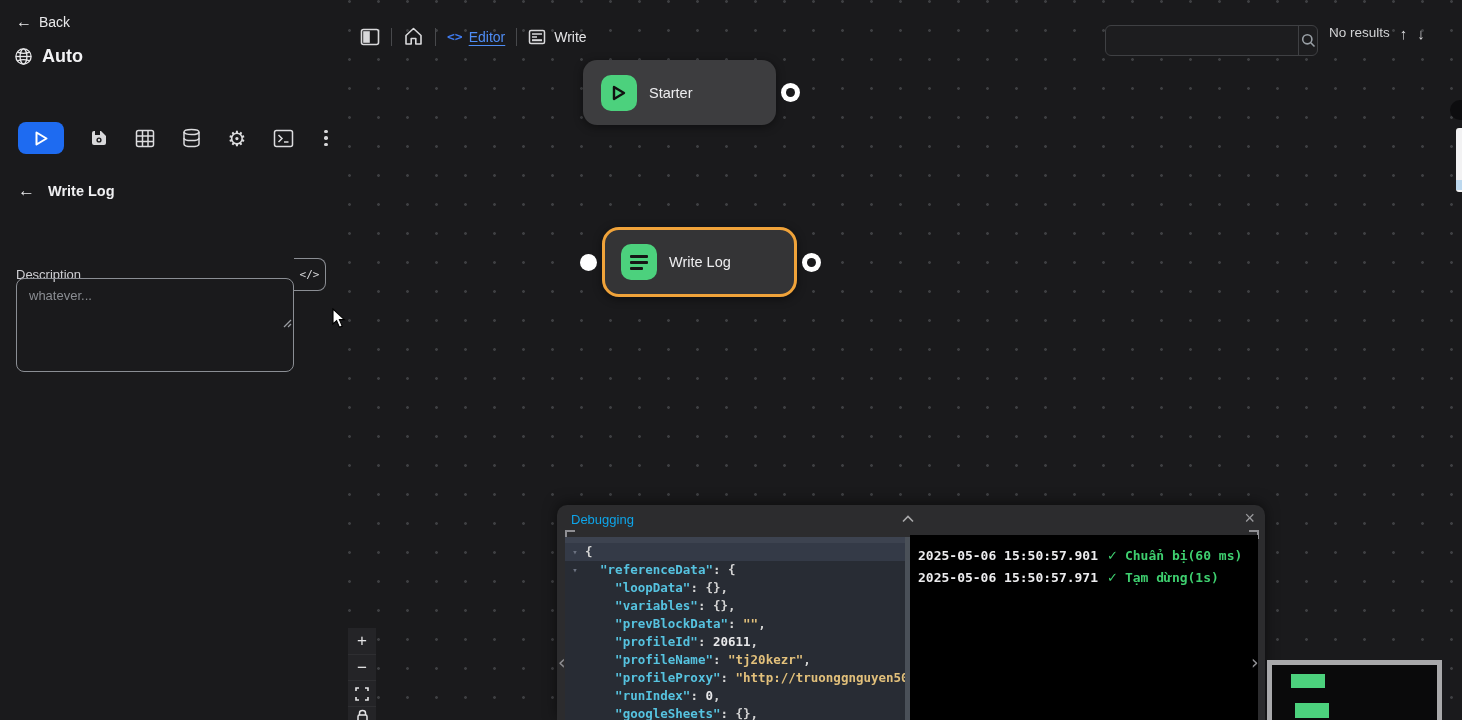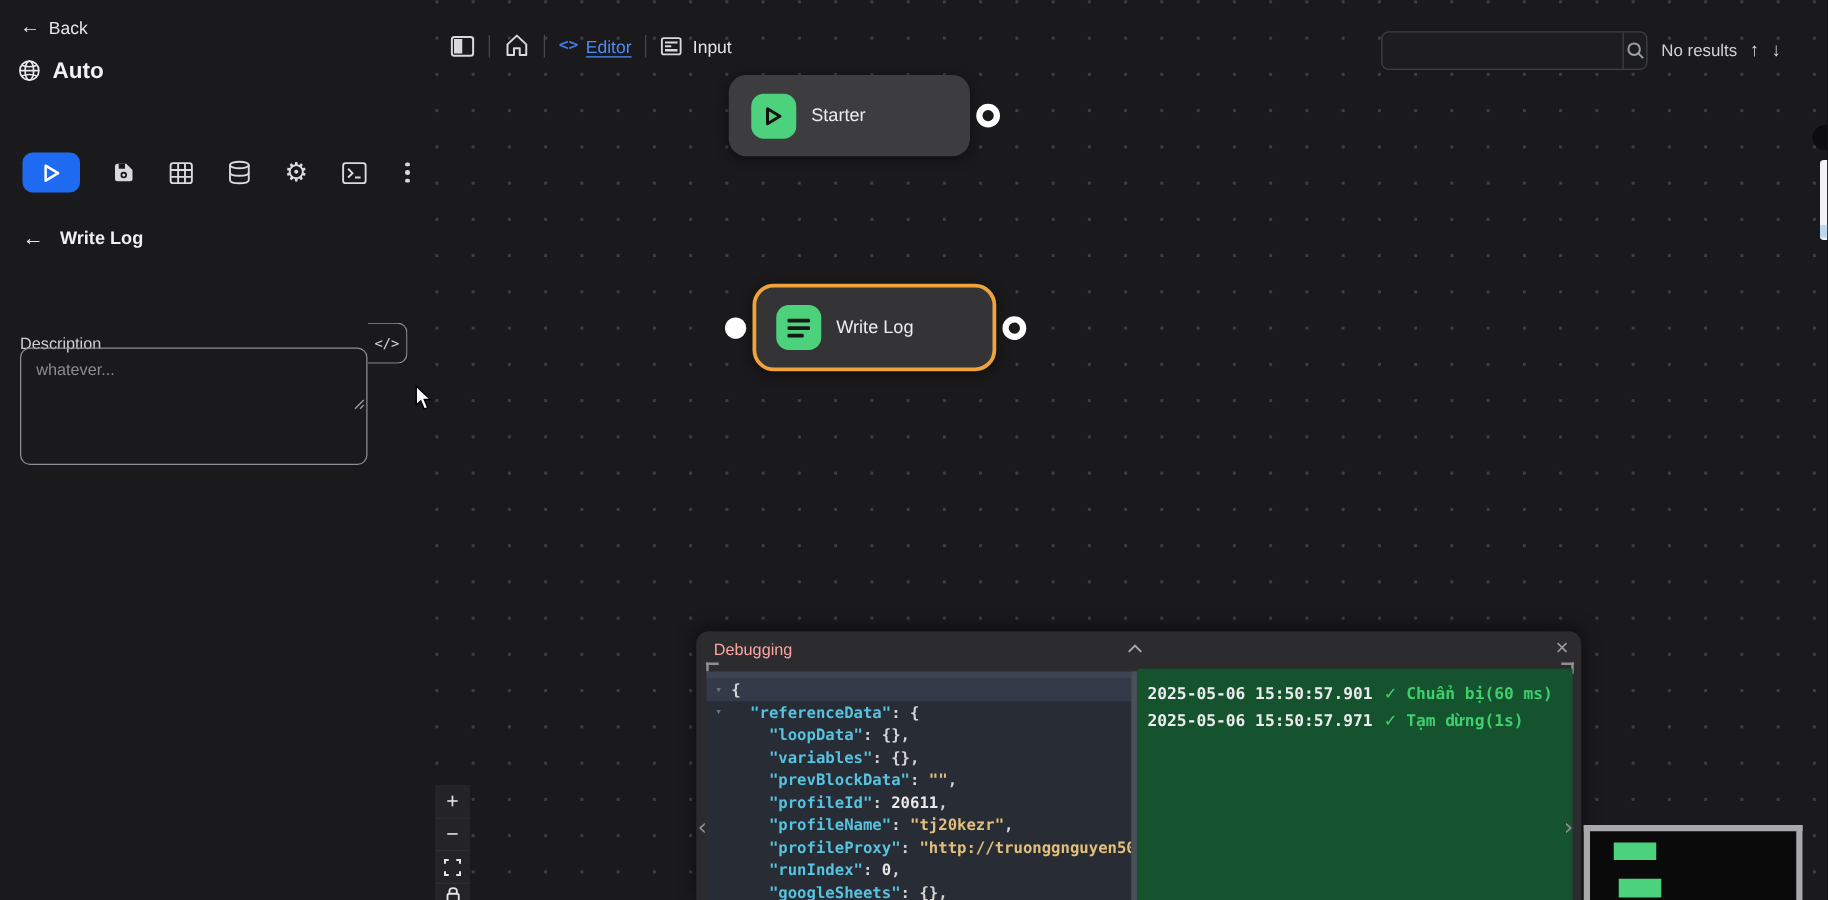--- a/index.html
+++ b/index.html
@@ -56,58 +56,58 @@
   
   .top-tools { position:absolute; left:360px; top:26px; display:flex; align-items:center; gap:11px; z-index:4; }
   .vsep { width:1px; height:18px; background:#48494c; }
   .tool-ic { display:flex; align-items:center; justify-content:center; color:#e3e3e5; cursor:pointer; }
   .editor-link { display:flex; align-items:center; gap:6px; cursor:pointer; }
   .editor-link .glyph { color:#3f7bf0; font-weight:bold; font-size:13px; font-family:"DejaVu Sans Mono",monospace; }
   .editor-link .lbl { color:#4f8df5; font-size:14px; text-decoration:underline; text-underline-offset:3px; }
   .input-tab { display:flex; align-items:center; gap:8px; cursor:pointer; }
   .input-tab .lbl { color:#e4e4e6; font-size:14px; }
   
-  .search-wrap { position:absolute; left:1105px; top:25px; display:flex; align-items:center; z-index:4; }
+  .search-wrap { position:absolute; left:1105px; top:25px; display:flex; z-index:4; }
   .search-box { width:213px; height:31px; border:1px solid #3f4043; border-radius:6px; display:flex; align-items:stretch; background:#1d1d1f; }
   .search-box input { flex:1; background:transparent; border:none; outline:none; color:#e6e6e8; font-size:13px; padding:0 8px; font-family:"Liberation Sans",sans-serif; }
   .search-btn { width:28px; border-left:1px solid #3f4043; display:flex; align-items:center; justify-content:center; color:#9aa0a6; cursor:pointer; }
   .results-text { margin-left:11px; font-size:13.5px; color:#d2d3d5; white-space:nowrap; }
   .nav-arrow { margin-left:10px; font-size:15px; color:#d9d9db; cursor:pointer; }
   
   .node { position:absolute; border-radius:14px; background:#3d3d3f; box-shadow:0 2px 10px rgba(0,0,0,.45); display:flex; align-items:center; z-index:3; cursor:pointer; }
   .node-starter { left:583px; top:60px; width:193px; height:65px; }
   .node-writelog { left:602px; top:227px; width:195px; height:70px; background:#343436; border:3px solid #f0a33a; border-radius:17px; }
   .node-icon { width:36px; height:36px; border-radius:10px; background:#4cd17d; margin-left:18px; display:flex; align-items:center; justify-content:center; flex-direction:column; gap:3px; }
   .node-label { margin-left:12px; font-size:14.5px; font-weight:normal; color:#ededef; }
   .wl-bar { height:3px; background:#161616; border-radius:1px; }
   .port { position:absolute; border-radius:50%; z-index:4; }
   .port-ring { width:19px; height:19px; background:#fff; }
   .port-ring::after { content:""; position:absolute; left:5px; top:5px; width:9px; height:9px; border-radius:50%; background:#1a1a1c; }
   .port-solid { width:17px; height:17px; background:#fff; }
   
   #debug { position:absolute; left:557px; top:505px; width:708px; height:215px; background:#2c2c2e; border-radius:10px 10px 0 0; box-shadow:0 -2px 14px rgba(0,0,0,.5); z-index:6; }
   .debug-header { position:relative; height:31px; }
-  .debug-title { position:absolute; left:14px; top:7px; font-size:13px; color:#fca5a5; }
+  .debug-title { position:absolute; left:14px; top:7px; font-size:13px; color:#0ea5e9; }
   .debug-collapse { position:absolute; left:345px; top:10px; color:#a9a9ab; cursor:pointer; }
   .debug-close { position:absolute; right:10px; top:3px; font-size:18px; color:#9a9a9d; cursor:pointer; line-height:1.2; }
   .corner { position:absolute; width:10px; height:9px; }
   .corner-tl { left:8px; top:25px; border-left:2px solid #8f8f93; border-top:2px solid #8f8f93; }
   .corner-tr { right:6px; top:25px; border-right:2px solid #8f8f93; border-top:2px solid #8f8f93; }
   .debug-editor { position:absolute; left:8px; top:32px; width:340px; bottom:0; background:#282c34; overflow:hidden; }
   .editor-topstrip { height:6px; background:#3d4350; }
   .code-line { display:flex; height:18px; line-height:18px; font-family:"DejaVu Sans Mono",monospace; font-size:12.5px; font-weight:bold; white-space:pre; color:#d4d4d4; }
   .code-line.active { background:#343a47; }
   .gutter { width:20px; text-align:center; color:#6b7280; font-size:9px; flex:0 0 20px; }
   .indent { white-space:pre; }
   .tok-key { color:#56c3e0; }
   .tok-str { color:#e2c07b; }
   .tok-num { color:#e8e8ea; }
   .tok-punc { color:#d4d4d4; }
   .editor-scrollbar { position:absolute; left:348px; top:32px; width:5px; bottom:0; background:#4a5058; }
-  .debug-console { position:absolute; left:353px; top:30px; right:7px; bottom:0; background:#14532d; padding:9px 0 0 8px; }
+  .debug-console { position:absolute; left:353px; top:30px; right:7px; bottom:0; background:#000000; padding:9px 0 0 8px; }
   .log-line { display:flex; align-items:center; height:22px; font-family:"DejaVu Sans Mono",monospace; font-size:13px; font-weight:bold; white-space:pre; }
   .log-time { color:#ececee; }
   .log-icon { margin:0 7px 0 9px; font-family:"DejaVu Sans",sans-serif; font-weight:normal; }
   .log-icon.check, .log-msg.check { color:#3ecf6f; }
   .log-icon.flag, .log-msg.flag { color:#4f9fe8; }
   .side-chevron { position:absolute; color:#8f8f93; font-size:19px; line-height:1; cursor:pointer; z-index:7; font-family:"DejaVu Sans",sans-serif; }
   
   .zoom-controls { position:absolute; left:348px; top:628px; width:28px; z-index:5; }
   .zoom-btn { width:28px; height:26px; background:#242427; display:flex; align-items:center; justify-content:center; color:#e5e5e7; font-size:17px; cursor:pointer; }
   .zoom-btn + .zoom-btn { border-top:1px solid #2e2e31; }
@@ -245,21 +245,21 @@
     <span class="vsep"></span>
     <span class="input-tab">
       <span>
         <svg width="18" height="18" viewBox="0 0 18 18" fill="none" stroke="#d9d9db" stroke-width="1.5">
           <rect x="1.5" y="2.5" width="15" height="13" rx="1.5"></rect>
           <line x1="4" y1="6" x2="14" y2="6"></line>
             <line x1="4" y1="9" x2="9" y2="9"></line>
           <rect x="4" y="11.2" width="10" height="2" fill="#d9d9db" stroke="none"></rect>
         </svg>
       </span>
-      <span class="lbl">Input</span>
+      <span class="lbl">Write</span>
     </span>
   </div>
 
   <div class="search-wrap">
     <div class="search-box">
       <input type="text" value="" style="">
       <span class="search-btn">
         <svg width="15" height="15" viewBox="0 0 15 15" fill="none" stroke="#9aa0a6" stroke-width="1.6">
           <circle cx="6.3" cy="6.3" r="4.6"></circle>
             <line x1="9.8" y1="9.8" x2="13.5" y2="13.5"></line>

